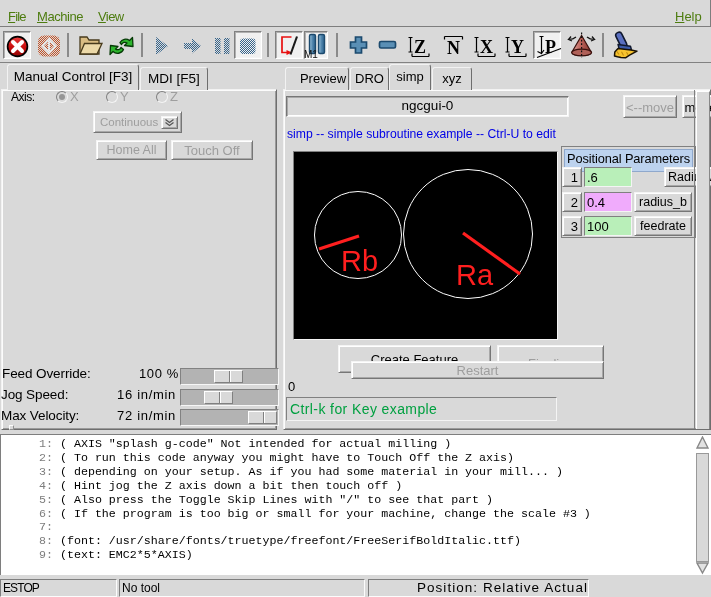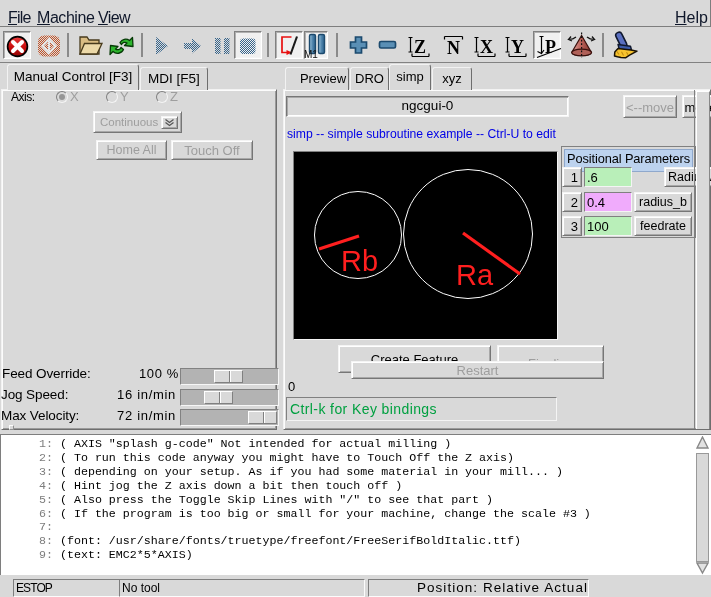--- a/index.html
+++ b/index.html
@@ -2,21 +2,21 @@
 <html><head>
 <meta charset="utf-8">
 <style>
 * { margin:0; padding:0; box-sizing:border-box; }
 html,body { width:711px; height:597px; overflow:hidden; }
 body { background:#d9d9d9; font-family:"Liberation Sans", sans-serif; position:relative; }
 .abs { position:absolute; }
 
 #menubar { position:absolute; left:0; top:0; width:711px; height:27px; background:#d9d9d9;
   border-bottom:1px solid #7e7e7e; border-right:1px solid #7e7e7e; }
-.mitem { position:absolute; top:9px; font-size:16px; color:#0f172a; }
+.mitem { position:absolute; top:9px; font-size:13px; color:#4d7c0f; }
 .mitem u { text-decoration:underline; }
 
 #toolbar { position:absolute; left:0; top:27px; width:711px; height:36px; background:#d9d9d9;
   border-bottom:1px solid #828282; }
 .tsep { position:absolute; top:6px; width:2px; height:24px; background:#8a8a8a; }
 .tbtn { position:absolute; top:4px; width:28px; height:28px; }
 .pressed { background:#f0f0f0; border-top:1px solid #808080; border-left:1px solid #808080;
   border-bottom:1px solid #fff; border-right:1px solid #fff;
   box-shadow: inset 1px 1px 0 #b0b0b0, inset -1px -1px 0 #f4f4f4; }
 .ticon { position:absolute; }
@@ -257,21 +257,21 @@
 <div class="abs" style="left:584px; top:192px; width:48px; height:20px; background:#f0abfc; border:1px solid; border-color:#808080 #f4f4f4 #f4f4f4 #808080; font-size:13px; padding:2px 0 0 2px;">0.4</div>
 <div class="abs raised" style="left:634px; top:192px; width:58px; height:20px; font-size:12.5px; text-align:center; padding-top:2px;">radius_b</div>
 <div class="abs raised" style="left:562px; top:216px; width:20px; height:20px; font-size:13px; text-align:right; padding:2px 3px 0 0;">3</div>
 <div class="abs" style="left:584px; top:216px; width:48px; height:20px; background:#b9efb9; border:1px solid; border-color:#808080 #f4f4f4 #f4f4f4 #808080; font-size:13px; padding:2px 0 0 2px;">100</div>
 <div class="abs raised" style="left:634px; top:216px; width:58px; height:20px; font-size:12.5px; text-align:center; padding-top:2px;">feedrate</div>
 
 <div class="abs raised btntext" style="left:291px; top:345px; width:153px; height:28px; padding-top:6px;">Create Feature</div>
 <div class="abs raised dis btntext" style="left:450px; top:345px; width:107px; height:28px; padding-top:10px;">Finalize</div>
 <span class="lbl" style="left:288px; top:379px;">0</span>
 <div class="abs raised dis btntext" style="left:304px; top:361px; width:253px; height:18px; padding-top:1px;">Restart</div>
-<div class="abs" style="left:286px; top:397px; width:271px; height:24px; border:1px solid; border-color:#808080 #f4f4f4 #f4f4f4 #808080; font-size:14px; color:#00a040; padding:3px 0 0 3px; letter-spacing:0.4px;">Ctrl-k for Key bindings</div>
+<div class="abs" style="left:286px; top:397px; width:271px; height:24px; border:1px solid; border-color:#808080 #f4f4f4 #f4f4f4 #808080; font-size:14px; color:#00a040; padding:3px 0 0 3px; letter-spacing:0.4px;">Ctrl-k for Key example</div>
 
 <div class="abs" style="left:694px; top:90px; width:1px; height:339px; background:#808080;"></div>
 <div class="abs" style="left:696px; top:91px; width:14px; height:338px; background:#d9d9d9; border-left:1px solid #fff; border-top:1px solid #fff; border-right:1px solid #888;"></div>
 
 <div class="abs" style="left:696px; top:436px; width:13px; height:139px; background:#fff; z-index:4;"></div>
 <svg class="abs" style="left:696px; top:436px; z-index:5;" width="13" height="139" viewBox="0 0 13 139">
   <path d="M6.5 1 L12 12 L1 12 Z" fill="#e2e2e2" stroke="#888" stroke-width="1.4"></path>
   <rect x="0.5" y="17.5" width="12" height="108" fill="#d9d9d9" stroke="#999" stroke-width="1"></rect>
   <path d="M6.5 137 L12 127 L1 127 Z" fill="#e2e2e2" stroke="#888" stroke-width="1.4"></path>
 </svg>
@@ -283,15 +283,15 @@
 <span class="ln"> 2: </span>( To run this code anyway you might have to Touch Off the Z axis)
 <span class="ln"> 3: </span>( depending on your setup. As if you had some material in your mill... )
 <span class="ln"> 4: </span>( Hint jog the Z axis down a bit then touch off )
 <span class="ln"> 5: </span>( Also press the Toggle Skip Lines with "/" to see that part )
 <span class="ln"> 6: </span>( If the program is too big or small for your machine, change the scale #3 )
 <span class="ln"> 7: </span>
 <span class="ln"> 8: </span>(font: /usr/share/fonts/truetype/freefont/FreeSerifBoldItalic.ttf)
 <span class="ln"> 9: </span>(text: EMC2*5*AXIS)</pre>
 </div>
 
-<div class="scell" style="left:13px; width:117px; letter-spacing:-0.9px;">ESTOP</div>
+<div class="scell" style="left:0; width:117px; letter-spacing:-0.9px;">ESTOP</div>
 <div class="scell" style="left:119px; width:246px;">No tool</div>
 <div class="scell" style="left:368px; width:221px; font-size:13.5px; letter-spacing:1.05px; padding-top:0;text-align:right;">Position: Relative Actual</div>
 
 </body></html>

